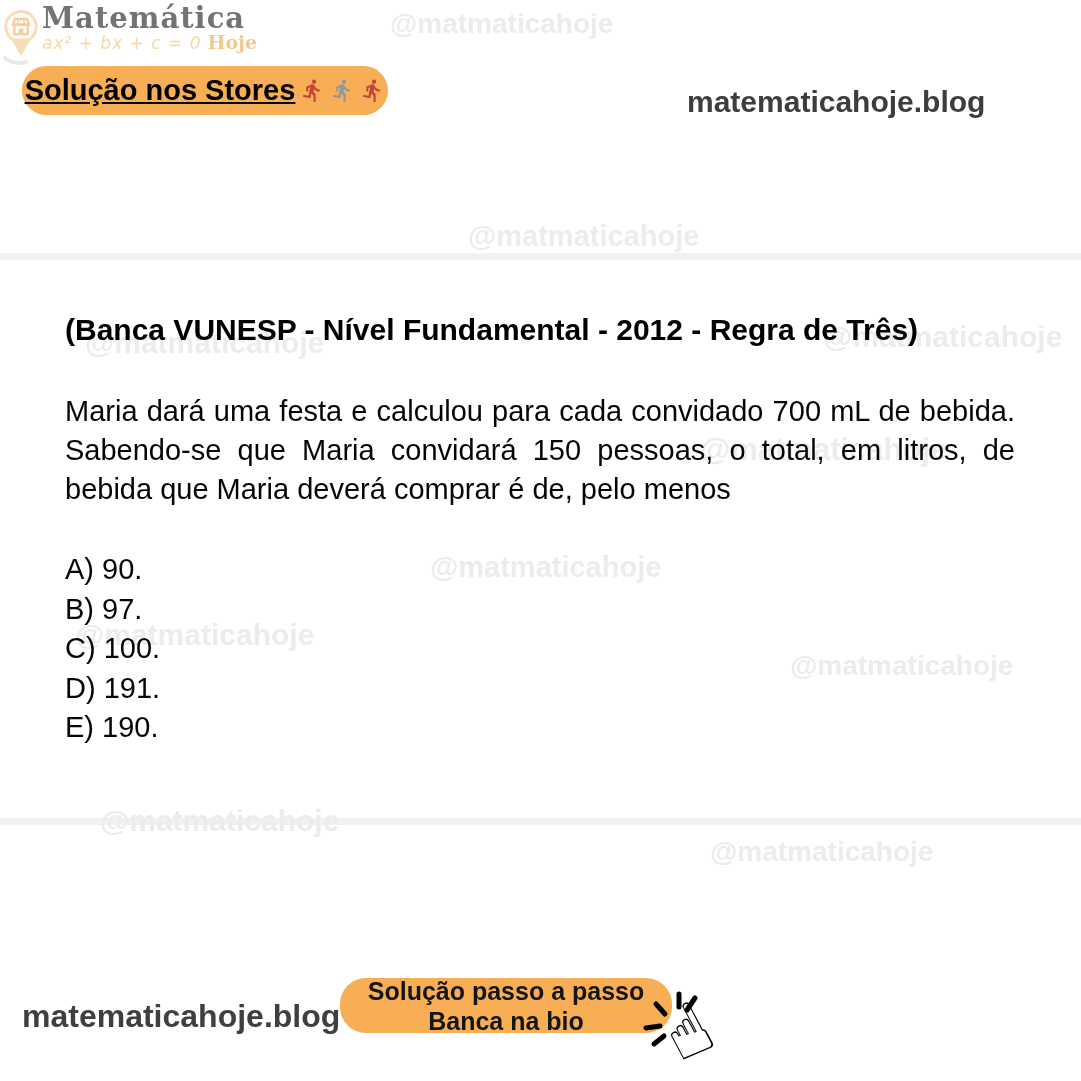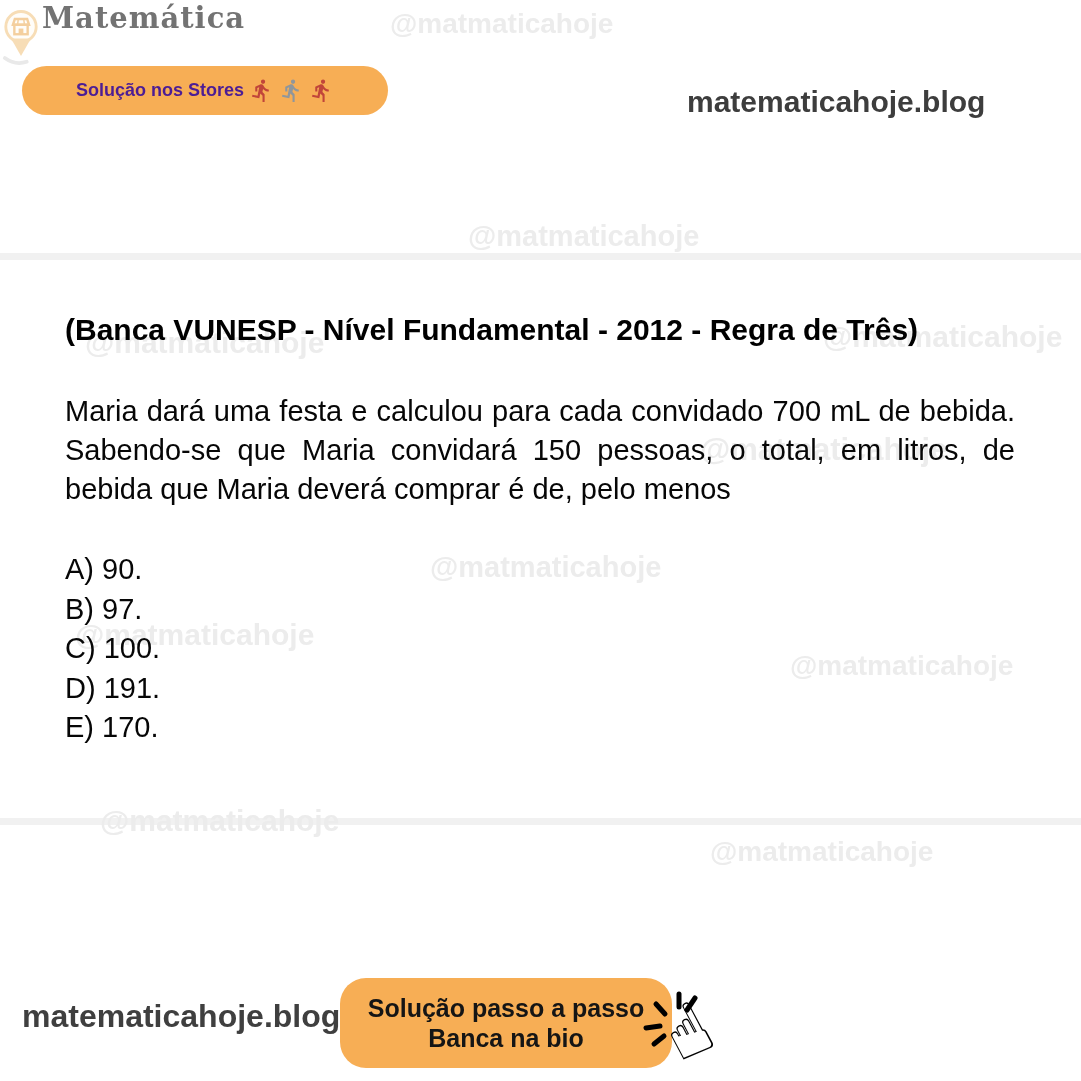--- a/index.html
+++ b/index.html
@@ -54,22 +54,23 @@
   }
 
   
   .stores-button {
     position:absolute; left:22px; top:66px; width:366px; height:49px;
     background:#f7ae55; border:none; border-radius:25px; z-index:2;
     display:flex; align-items:center; justify-content:center; gap:4px;
     cursor:pointer;
   }
   .stores-button-label {
-    font-weight:700; font-size:18px; color:#4c1d95;
+    font-weight:700; font-size:29px; color:#000000;
     font-family:"Liberation Sans", sans-serif;
+    text-decoration:underline;
   }
   .runner-icon { width:25px; height:25px; margin-left:1px; }
 
   
   .website-top {
     position:absolute; left:687px; top:85px; z-index:2;
     font-weight:700; font-size:30px; color:#3d3d3d;
   }
   .website-bottom {
     position:absolute; left:22px; top:998px; z-index:2;
@@ -86,21 +87,21 @@
     font-size:29px; color:#060606; line-height:39px;
     text-align:justify;
   }
   .q-options { position:absolute; left:65px; top:550px; z-index:2; }
   .q-option {
     font-size:29px; color:#060606; line-height:39.5px;
   }
 
   
   .cta-button {
-    position:absolute; left:340px; top:978px; width:332px; height:90px;
+    position:absolute; left:340px; top:978px; width:332px; height:55px;
     background:#f7ae55; border:none; border-radius:26px; z-index:2;
     display:flex; flex-direction:column; align-items:center; justify-content:center;
     cursor:pointer;
   }
   .cta-line {
     font-weight:700; font-size:25px; color:#151515; line-height:30px;
     font-family:"Liberation Sans", sans-serif;
   }
 
   
@@ -137,20 +138,24 @@
       <circle cx="20" cy="19" r="16" fill="#fffdf9" stroke="#f7ddb6" stroke-width="3"></circle>
       <path d="M9.5 31.5 L20 50 L30.5 31.5 Z" fill="#f7ddb6"></path>
       <rect x="13" y="17" width="14" height="10" fill="none" stroke="#f4cf9e" stroke-width="2.5"></rect>
       <path d="M11.5 17 L13.5 11 L26.5 11 L28.5 17 Z" fill="none" stroke="#f4cf9e" stroke-width="2.5"></path>
       <line x1="17" y1="12" x2="16.5" y2="16" stroke="#f4cf9e" stroke-width="1.5"></line>
       <line x1="23" y1="12" x2="23.5" y2="16" stroke="#f4cf9e" stroke-width="1.5"></line>
       <rect x="17.5" y="21" width="5" height="6" fill="#f4cf9e"></rect>
     </svg>
     <div class="logo-text">
       <div class="logo-title">Matemática</div>
+      <div class="logo-eq-row">
+        <span class="logo-equation">ax² + bx + c = 0</span>
+        <span class="logo-subtitle">Hoje</span>
+      </div>
     </div>
   </div>
 
   <button class="stores-button">
     <span class="stores-button-label">Solução nos Stores</span>
     <svg class="runner-icon" viewBox="0 0 24 24">
       <path fill="#c1453a" d="M13.49 5.48c1.1 0 2-.9 2-2s-.9-2-2-2-2 .9-2 2 .9 2 2 2zm-3.6 13.9l1-4.4 2.1 2v6h2v-7.5l-2.1-2 .6-3c1.3 1.5 3.3 2.5 5.5 2.5v-2c-1.9 0-3.5-1-4.3-2.4l-1-1.6c-.4-.6-1-1-1.7-1-.3 0-.5.1-.8.1l-5.2 2.2v4.7h2v-3.4l1.8-.7-1.6 8.1-4.9-1-.4 2 7 1.4z"></path>
     </svg>
     <svg class="runner-icon" viewBox="0 0 24 24">
       <path fill="#8f969c" d="M13.49 5.48c1.1 0 2-.9 2-2s-.9-2-2-2-2 .9-2 2 .9 2 2 2zm-3.6 13.9l1-4.4 2.1 2v6h2v-7.5l-2.1-2 .6-3c1.3 1.5 3.3 2.5 5.5 2.5v-2c-1.9 0-3.5-1-4.3-2.4l-1-1.6c-.4-.6-1-1-1.7-1-.3 0-.5.1-.8.1l-5.2 2.2v4.7h2v-3.4l1.8-.7-1.6 8.1-4.9-1-.4 2 7 1.4z"></path>
@@ -162,21 +167,21 @@
 
   <div class="website-top">matematicahoje.blog</div>
 
   <div class="q-title">(Banca VUNESP - Nível Fundamental - 2012 - Regra de Três)</div>
   <div class="q-body">Maria dará uma festa e calculou para cada convidado 700 mL de bebida. Sabendo-se que Maria convidará 150 pessoas, o total, em litros, de bebida que Maria deverá comprar é de, pelo menos</div>
   <div class="q-options">
     <div class="q-option">A) 90.</div>
     <div class="q-option">B) 97.</div>
     <div class="q-option">C) 100.</div>
     <div class="q-option">D) 191.</div>
-    <div class="q-option">E) 170.</div>
+    <div class="q-option">E) 190.</div>
   </div>
 
   <div class="website-bottom">matematicahoje.blog</div>
 
   <button class="cta-button">
     <span class="cta-line">Solução passo a passo</span>
     <span class="cta-line">Banca na bio</span>
   </button>
 
   <div class="click-hand-wrap">

